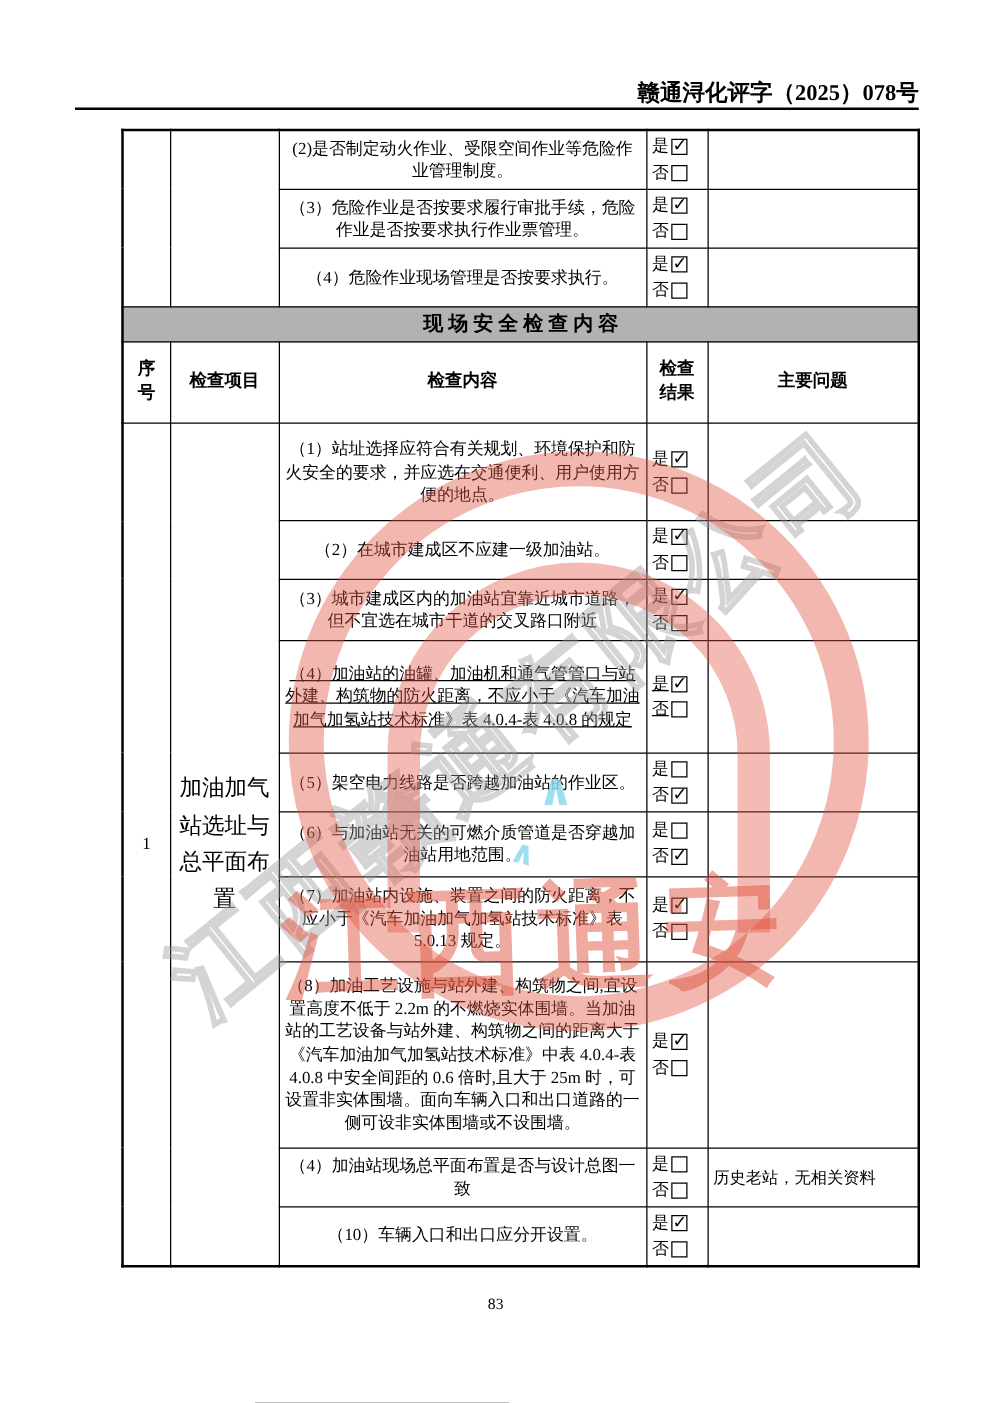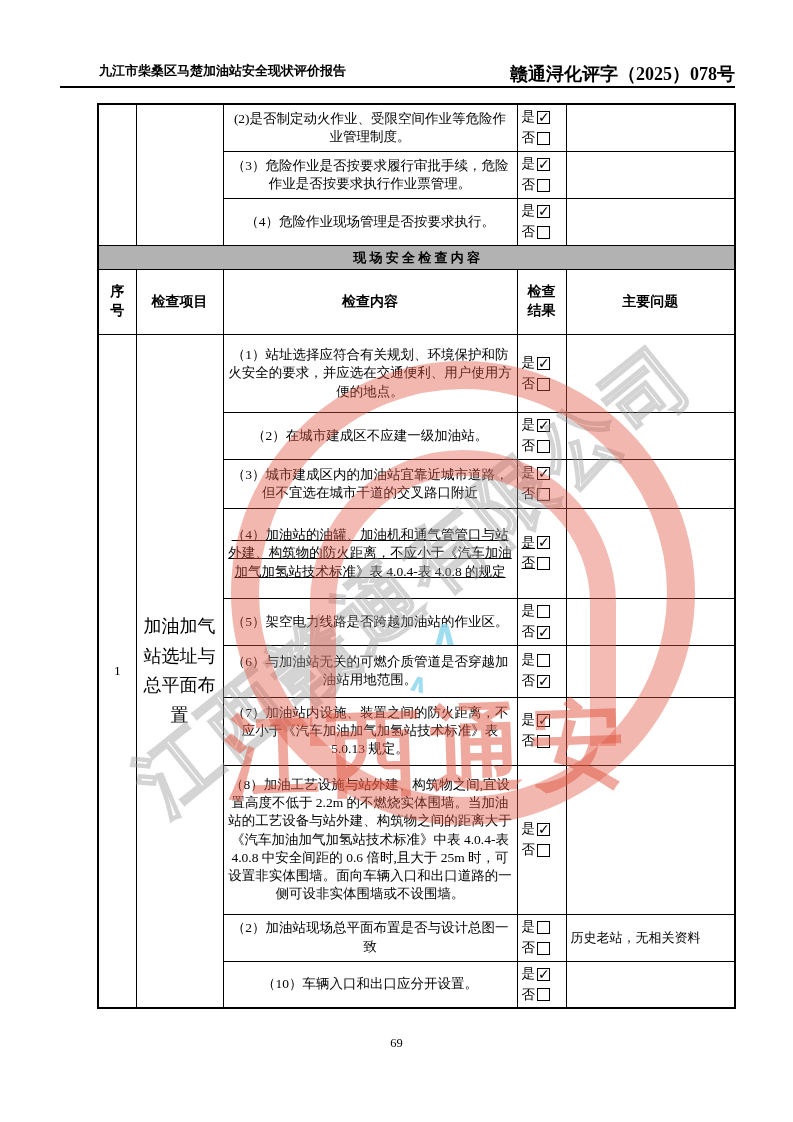--- a/index.html
+++ b/index.html
@@ -53,21 +53,21 @@
     border:1px solid #000;background:#fff;flex:0 0 auto;
   }
   .cb .tick{
     display:none;position:absolute;left:0px;top:-5px;
     font-family:"DejaVu Sans","Liberation Sans",sans-serif;
     font-size:14px;font-weight:bold;color:#000;
   }
   .cb.checked .tick{display:block;}
   tr.section-row td{
     background:var(--section-bar-bg,#b2b2b2);
-    font-weight:bold;text-align:center;font-size:13px;
+    font-weight:bold;text-align:center;font-size:16px;
     padding:3px 0;
   }
   tr.header-row th{
     font-weight:bold;text-align:center;font-size:14px;
   }
   .pre{white-space:pre-line;}
   .cell-seq{text-align:center;font-size:13.5px;}
   .cell-item{text-align:center;font-size:18px;line-height:1.65;}
   
   .page-number{
@@ -99,21 +99,20 @@
     font-weight:bold;color:var(--stamp-blue,#8fd8ee);opacity:0.85;
   }
   .wm-blue-1{left:430px;top:612px;font-size:36px;}
   .wm-blue-2{left:408px;top:668px;font-size:26px;transform:rotate(14deg);}
 </style>
 </head>
 <body>
 
 <div class="page">
 
-  <div class="doc-header-left">九江市柴桑区马楚加油站安全现状评价报告</div>
   <div class="doc-header-right">赣通浔化评字（2025）078号</div>
   <div class="doc-header-rule"></div>
 
   <table class="check-table">
     <colgroup>
       <col style="width:38px">
         <col style="width:87px">
         <col style="width:294px">
       <col style="width:49px">
         <col style="width:169px">
@@ -312,21 +311,21 @@
               </span>
             </div>
             <div class="res-line">
               <span>否</span>
               <span class="cb"></span>
             </div>
           </td>
           <td class="cell-problem"></td>
         </tr>
         <tr style="height: 43px;">
-          <td class="cell-content">（2）加油站现场总平面布置是否与设计总图一致</td>
+          <td class="cell-content">（4）加油站现场总平面布置是否与设计总图一致</td>
           <td class="cell-result">
             <div class="res-line">
               <span>是</span>
               <span class="cb"></span>
             </div>
             <div class="res-line">
               <span>否</span>
               <span class="cb"></span>
             </div>
           </td>
@@ -355,14 +354,14 @@
     <div class="wm-outline">江西赣通有限公司</div>
     <svg class="wm-stamp-svg" width="470" height="470" viewBox="0 0 470 470">
       <circle cx="235" cy="235" r="218" fill="none" stroke="currentColor" stroke-width="28" opacity="0.42"></circle>
       <path d="M 95 388 L 95 245 A 140 140 0 0 1 375 245 L 375 388" fill="none" stroke="currentColor" stroke-width="26" opacity="0.40"></path>
     </svg>
     <div class="wm-blue-1">∧</div>
     <div class="wm-blue-2">∧</div>
     <div class="wm-red-text">江西通安</div>
   </div>
 
-  <div class="page-number">69</div>
+  <div class="page-number">83</div>
 </div>
 
 </body></html>

